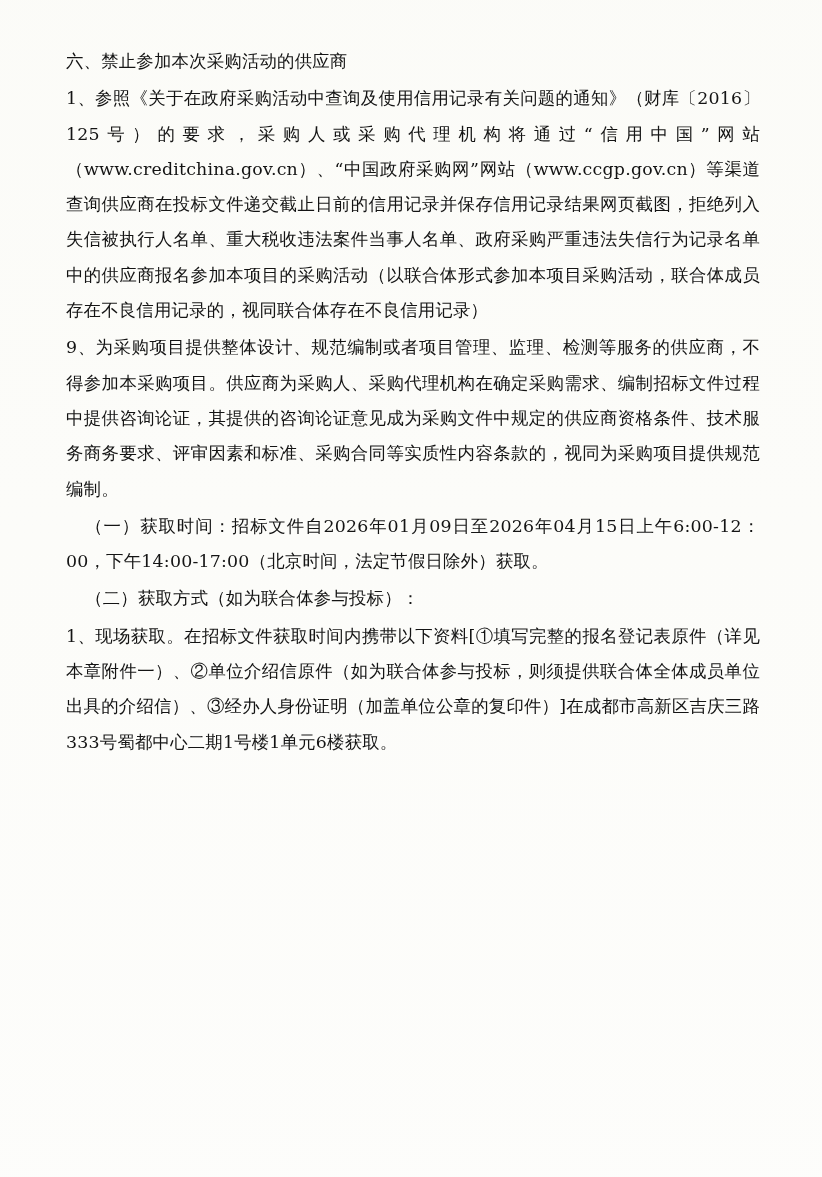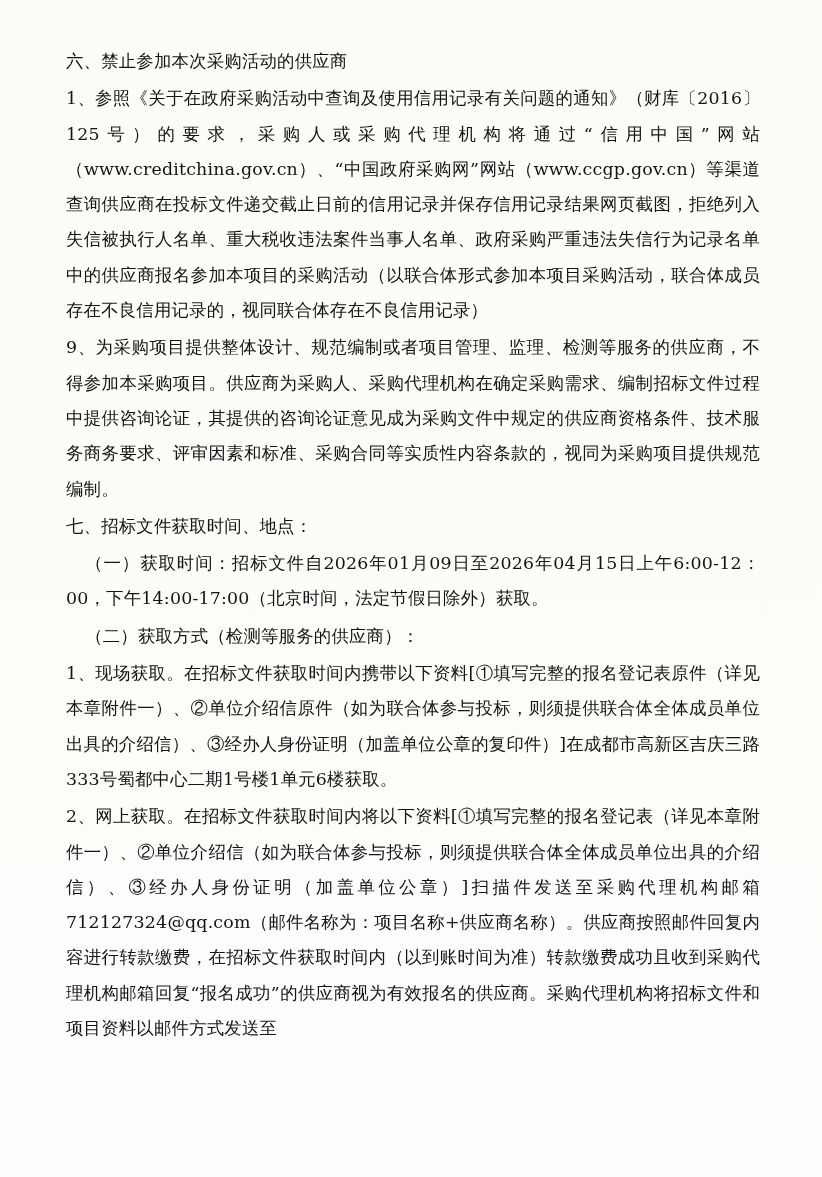--- a/index.html
+++ b/index.html
@@ -59,24 +59,22 @@
 
 <div class="page">
   <div class="doc">
 
     <p class="heading">六、禁止参加本次采购活动的供应商</p>
 
     <p class="indent1">1、参照《关于在政府采购活动中查询及使用信用记录有关问题的通知》（财库〔2016〕125号）的要求，采购人或采购代理机构将通过“信用中国”网站（www.creditchina.gov.cn）、“中国政府采购网”网站（www.ccgp.gov.cn）等渠道查询供应商在投标文件递交截止日前的信用记录并保存信用记录结果网页截图，拒绝列入失信被执行人名单、重大税收违法案件当事人名单、政府采购严重违法失信行为记录名单中的供应商报名参加本项目的采购活动（以联合体形式参加本项目采购活动，联合体成员存在不良信用记录的，视同联合体存在不良信用记录）</p>
 
     <p class="indent1">9、为采购项目提供整体设计、规范编制或者项目管理、监理、检测等服务的供应商，不得参加本采购项目。供应商为采购人、采购代理机构在确定采购需求、编制招标文件过程中提供咨询论证，其提供的咨询论证意见成为采购文件中规定的供应商资格条件、技术服务商务要求、评审因素和标准、采购合同等实质性内容条款的，视同为采购项目提供规范编制。</p>
 
-    <p class="indent1">七、招标文件获取时间、地点：</p>
 
     <p class="indent2">（一）获取时间：招标文件自2026年01月09日至2026年04月15日上午6:00-12：00，下午14:00-17:00（北京时间，法定节假日除外）获取。</p>
 
-    <p class="indent2">（二）获取方式（检测等服务的供应商）：</p>
+    <p class="indent2">（二）获取方式（如为联合体参与投标）：</p>
 
     <p class="indent1">1、现场获取。在招标文件获取时间内携带以下资料[①填写完整的报名登记表原件（详见本章附件一）、②单位介绍信原件（如为联合体参与投标，则须提供联合体全体成员单位出具的介绍信）、③经办人身份证明（加盖单位公章的复印件）]在成都市高新区吉庆三路333号蜀都中心二期1号楼1单元6楼获取。</p>
 
-    <p class="indent1">2、网上获取。在招标文件获取时间内将以下资料[①填写完整的报名登记表（详见本章附件一）、②单位介绍信（如为联合体参与投标，则须提供联合体全体成员单位出具的介绍信）、③经办人身份证明（加盖单位公章）]扫描件发送至采购代理机构邮箱712127324@qq.com（邮件名称为：项目名称+供应商名称）。供应商按照邮件回复内容进行转款缴费，在招标文件获取时间内（以到账时间为准）转款缴费成功且收到采购代理机构邮箱回复“报名成功”的供应商视为有效报名的供应商。采购代理机构将招标文件和项目资料以邮件方式发送至</p>
 
   </div>
 </div>
 
 </body></html>

